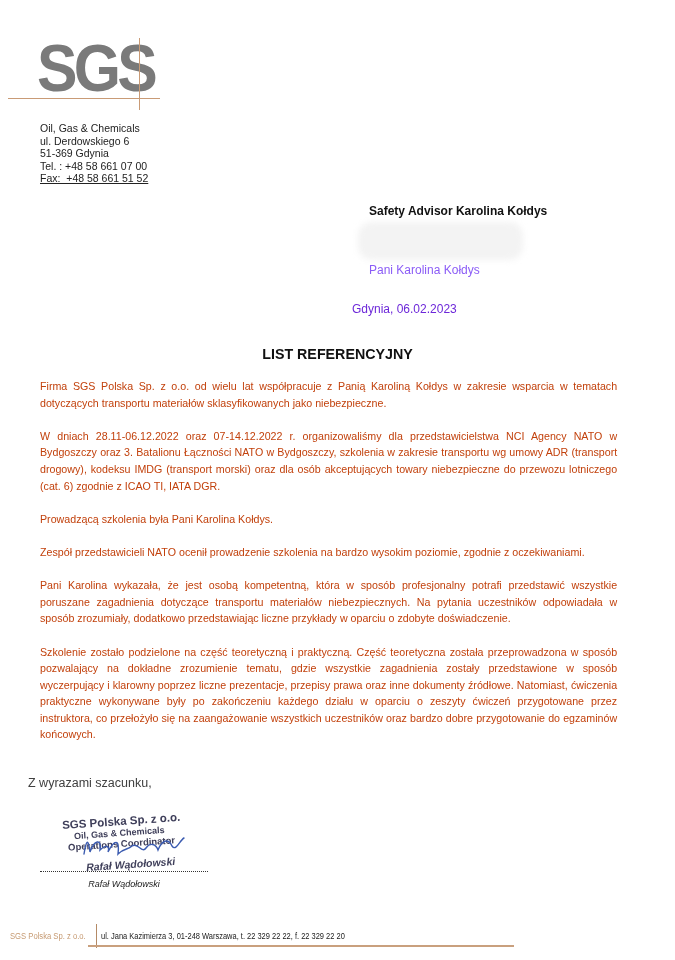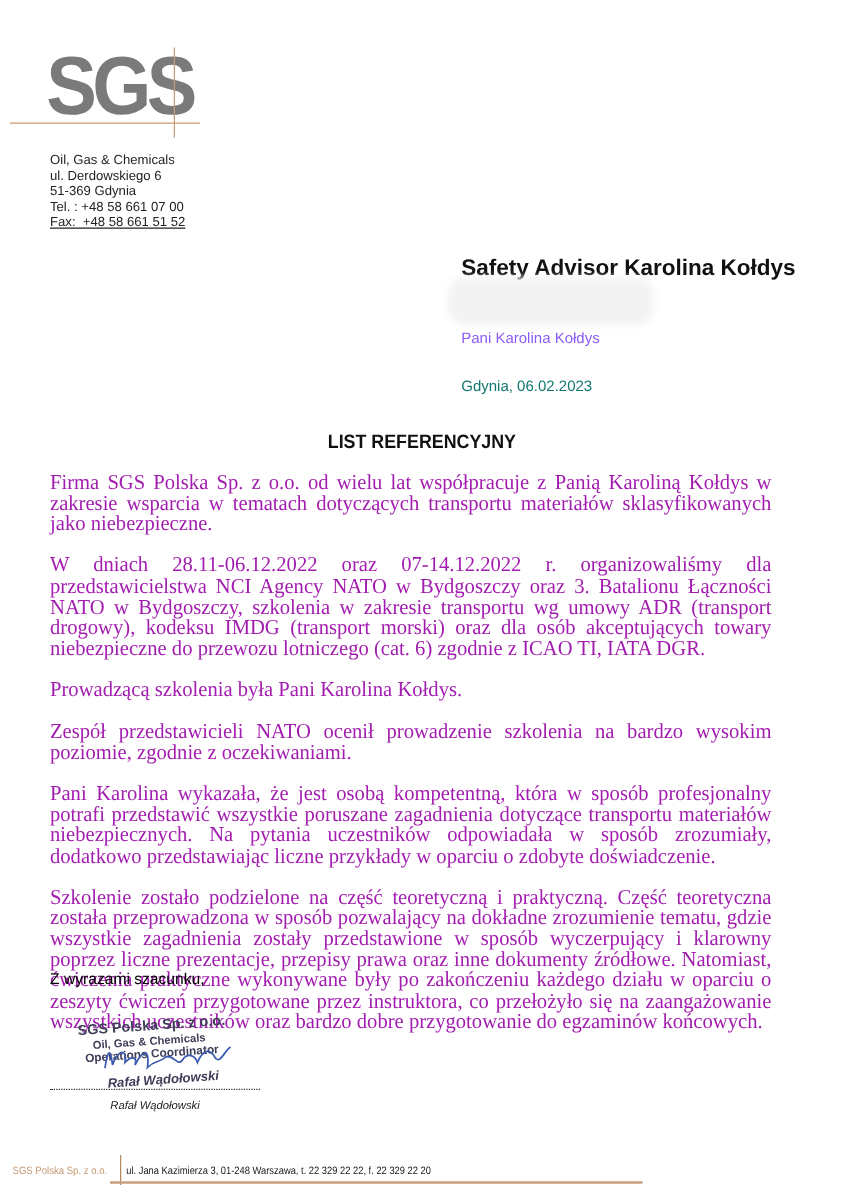--- a/index.html
+++ b/index.html
@@ -7,30 +7,30 @@
            font-family: "Liberation Sans", sans-serif; color: #1a1a1a; }
     .abs { position: absolute; }
     
     .logo-text { left: 37px; top: 38px; font-family: "Liberation Sans", sans-serif;
       font-weight: bold; font-size: 66px; letter-spacing: -4px; color: #7a7a7a;
       line-height: 60px; transform: scaleX(0.92); transform-origin: left top; }
     .logo-hline { left: 8px; top: 98px; width: 152px; height: 1px; background: #c99b76; }
     .logo-vline { left: 139px; top: 38px; width: 1px; height: 72px; background: #c99b76; }
     .sender { left: 40px; top: 122px; font-size: 10.5px; line-height: 12.6px; color: #222; }
     .sender div { white-space: nowrap; }
-    .recipient-title { left: 369px; top: 204px; font-size: 18px; font-weight: bold; color: #111; }
+    .recipient-title { left: 369px; top: 204px; font-size: 12px; font-weight: bold; color: #111; }
     .redacted { left: 358px; top: 222px; width: 165px; height: 38px; background: #f3f3f3;
       border-radius: 14px; filter: blur(3px); }
     .recipient-name { left: 369px; top: 263px; font-size: 12px; color: #8b5cf6; }
-    .date { left: 369px; top: 302px; font-size: 12px; color: #0f766e; }
+    .date { left: 352px; top: 302px; font-size: 12px; color: #6d28d9; }
     .heading { left: 0; width: 675px; top: 345px; text-align: center; font-size: 15.5px;
       font-weight: bold; color: #111; transform: scaleX(0.92); }
-    .body { left: 40px; width: 595px; top: 378px; font-size: 17px; line-height: 16.6px; color: #a21caf; font-family: Liberation Serif, serif; }
+    .body { left: 40px; width: 595px; top: 378px; font-size: 11px; line-height: 16.6px; color: #c2410c; }
     .body p { margin: 0 0 16.6px 0; text-align: justify; transform: scaleX(0.97); transform-origin: left top; }
-    .closing { left: 40px; top: 776px; font-size: 12.5px; color: #000000; }
+    .closing { left: 28px; top: 776px; font-size: 12.5px; color: #404040; }
     .stamp { left: 58px; top: 812px; width: 150px; height: 60px; color: #3f3f5a; }
     .stamp .l1 { position: absolute; left: 4px; top: 3px; font-size: 11.5px; font-weight: bold; transform: rotate(-4deg); white-space: nowrap; }
     .stamp .l2 { position: absolute; left: 16px; top: 16px; font-size: 9px; font-weight: bold; transform: rotate(-4deg); white-space: nowrap; }
     .stamp .l3 { position: absolute; left: 10px; top: 26px; font-size: 9.5px; font-weight: bold; transform: rotate(-4deg); white-space: nowrap; }
     .stamp .l4 { position: absolute; left: 28px; top: 46px; font-size: 10.5px; font-weight: bold; font-style: italic; transform: rotate(-4deg); white-space: nowrap; }
     .signature-svg { left: 80px; top: 832px; }
     .dotted { left: 40px; top: 871px; width: 168px; border-top: 1.5px dotted #333; }
     .signer { left: 40px; width: 168px; top: 879px; text-align: center; font-size: 9px; font-style: italic; color: #222; }
     .footer-company { left: 10px; top: 931px; font-size: 8.5px; color: #c69a72; transform: scaleX(0.9); transform-origin: left top; white-space: nowrap; }
     .footer-vline { left: 96px; top: 924px; width: 1px; height: 24px; background: #b48a66; }

